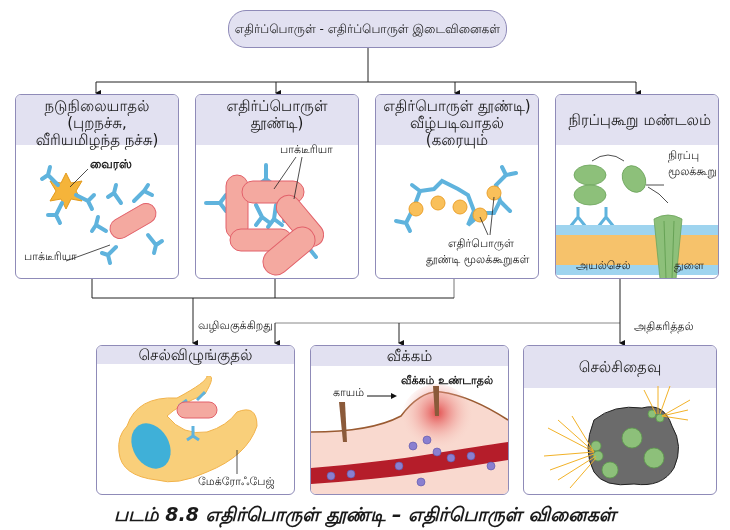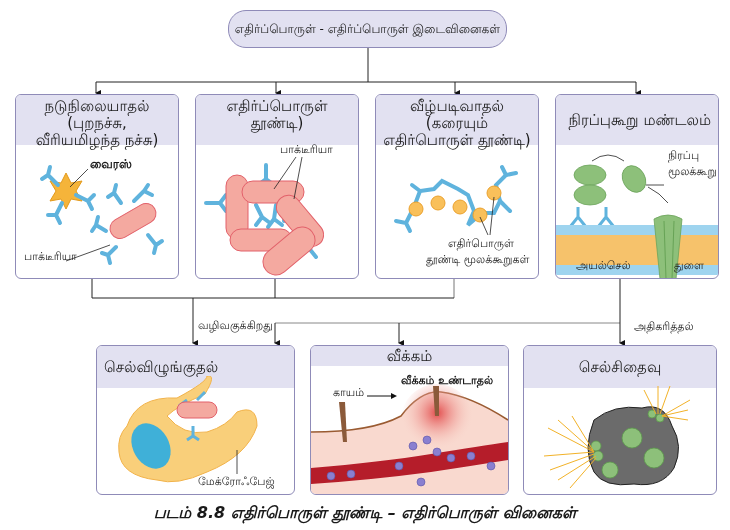--- a/index.html
+++ b/index.html
@@ -4,21 +4,21 @@
 <style>
   html, body { margin: 0; padding: 0; background: #ffffff; }
   body { width: 730px; height: 530px; position: relative; overflow: hidden;
          font-family: "DejaVu Sans", "Liberation Sans", sans-serif; color: #1a1a1a; }
   .box { position: absolute; border: 1.2px solid #8f8bb8; border-radius: 6px; background: #fff; overflow: hidden; }
   .box .head { background: #e2e1f1; text-align: center; font-size: 15px; line-height: 17px; padding: 3px 7px; box-sizing: border-box; }
   .top-box { position: absolute; left: 228px; top: 10px; width: 277px; height: 36px; border: 1.2px solid #8f8bb8; border-radius: 18px;
              background: #e2e1f1; display: flex; align-items: center; justify-content: center; font-size: 12px; }
   .lbl { position: absolute; font-size: 11px; white-space: nowrap; }
   svg.layer { position: absolute; left: 0; top: 0; }
-  .caption { position: absolute; left: 0; width: 730px; top: 503px; text-align: center; font-size: 16px; font-weight: bold; font-style: italic; }
+  .caption { position: absolute; left: 0; width: 730px; top: 503px; text-align: center; font-size: 19px; font-weight: bold; font-style: italic; }
 </style>
 </head>
 <body>
 
 <svg class="layer" width="730" height="530">
   <defs>
     <marker id="ah" markerWidth="6" markerHeight="6" refX="3" refY="5" orient="auto">
       <path d="M0,0 L6,0 L3,6 z" fill="#111"></path>
     </marker>
   </defs>
@@ -94,22 +94,22 @@
       <rect x="80" y="76" width="26" height="60" rx="13" transform="rotate(50 93 106)"></rect>
     </g>
     <line x1="100" y1="12" x2="78" y2="44" stroke="#222" stroke-width="0.8"></line>
     <line x1="106" y1="12" x2="98" y2="54" stroke="#222" stroke-width="0.8"></line>
   </svg>
   <div class="lbl" style="left:84px;top:48px;">பாக்டீரியா</div>
 </div>
 
 <div class="box" style="left:375px;top:94px;width:162px;height:183px;">
   <div class="head" style="height:50px;">
+    <div>எதிர்பொருள் தூண்டி)</div>
     <div>வீழ்படிவாதல் (கரையும்</div>
-    <div>எதிர்பொருள் தூண்டி)</div>
   </div>
   <svg width="162" height="133" style="position:absolute;left:0;top:50px;">
     <g stroke="#5fb3dd" stroke-width="4" fill="none" stroke-linecap="round">
       <path d="M38,62 L44,46 L58,44 L66,36 L82,44 L92,50 L98,66 L92,80 L106,68 L118,68 L124,56 L120,40 L130,30"></path>
       <path d="M38,62 L30,78 M30,78 L20,76 M30,78 L34,86"></path>
       <path d="M44,46 L36,40"></path>
       <path d="M130,30 L126,22 M130,30 L140,28"></path>
       <path d="M124,56 L134,66"></path>
     </g>
     <g fill="#f9c05a" stroke="#eba12d" stroke-width="1">
@@ -156,21 +156,21 @@
   <div class="lbl" style="left:112px;top:54px;">நிரப்பு</div>
   <div class="lbl" style="left:112px;top:70px;">மூலக்கூறு</div>
   <div class="lbl" style="left:20px;top:164px;">அயல்செல்</div>
   <div class="lbl" style="left:118px;top:164px;">துளை</div>
 </div>
 
 <div class="lbl" style="left:198px;top:319px;">வழிவகுக்கிறது</div>
 <div class="lbl" style="left:634px;top:320px;">அதிகரித்தல்</div>
 
 <div class="box" style="left:96px;top:345px;width:197px;height:148px;">
-  <div class="head" style="height:42px;display:flex;align-items:center;justify-content:flex-start;">
+  <div class="head" style="height:18px;display:flex;align-items:center;justify-content:center;">
     <span>செல்விழுங்குதல்</span>
   </div>
   <svg width="197" height="118" style="position:absolute;left:0;top:30px;">
     <path d="M30,50 Q40,20 80,22 Q110,6 110,0 Q120,-2 108,18 Q80,30 70,40 Q86,60 110,56 Q130,50 140,36 Q160,28 160,50 Q150,80 110,96 Q80,110 60,104 Q24,100 22,76 Q20,60 30,50 Z" fill="#f9cf7a" stroke="#f1b24a" stroke-width="1"></path>
     <ellipse cx="54" cy="70" rx="18" ry="24" transform="rotate(-30 54 70)" fill="#3fb0d8"></ellipse>
     <g stroke="#5fb3dd" stroke-width="3" fill="none">
       <path d="M82,30 L90,24 M100,24 L108,16 M96,50 L96,60 L90,64 M96,60 L102,64"></path>
     </g>
     <rect x="80" y="26" width="40" height="16" rx="8" fill="#f4a9a0" stroke="#e2616a" stroke-width="1"></rect>
     <line x1="140" y1="74" x2="140" y2="98" stroke="#222" stroke-width="0.8"></line>

